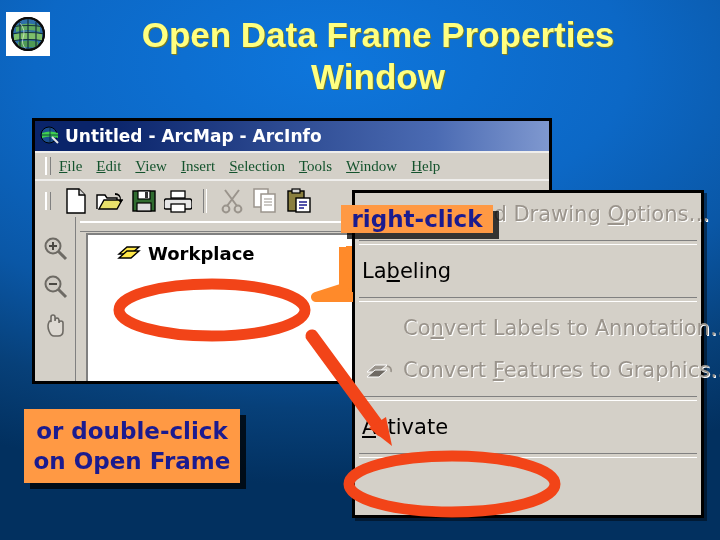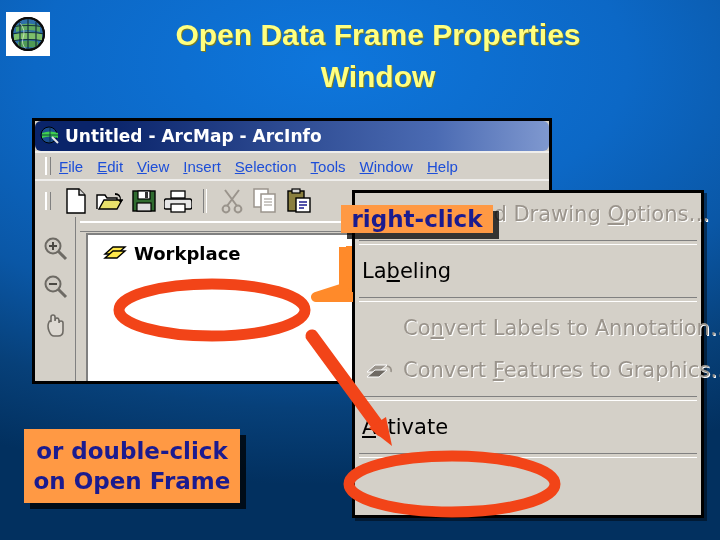--- a/index.html
+++ b/index.html
@@ -12,62 +12,61 @@
     position:relative;width:720px;height:540px;overflow:hidden;
     background:
       radial-gradient(ellipse 780px 420px at 46% 12%, #0e76dc 0%, #0c68c6 38%, #0a57a6 62%, #074079 82%, #02305f 100%);
   }
 
   
   #title-block{
     position:absolute;left:60px;top:14px;width:636px;
     text-align:center;
     color:#ffff80;
-    font-size:30px;line-height:42px;font-weight:bold;
+    font-size:35px;line-height:42px;font-weight:bold;
     letter-spacing:0px;
     text-shadow:1px 1px 0 #7a7a20;
   }
   #globe-icon{
     position:absolute;left:6px;top:12px;width:44px;height:44px;
     background:#ffffff;
   }
 
   
   #arcmap-window{
     position:absolute;left:32px;top:118px;width:520px;height:266px;
     background:#d4d0c8;
     border:3px solid #000000;
     box-sizing:border-box;
   }
   #arc-titlebar{
     height:30px;
     background:linear-gradient(to right,#0a246a 0%,#0a246a 14%,#4b6bb3 78%,#7f98cf 100%);
     display:flex;align-items:center;
     padding-left:4px;
-    border-radius:6px;
   }
   #arc-title-icon{width:22px;height:22px;flex:0 0 auto;}
   #arc-title-text{
     color:#ffffff;font-size:17px;font-weight:bold;
     margin-left:4px;white-space:nowrap;
     font-family:"DejaVu Sans", sans-serif;
   }
   #arc-menubar{
     height:26px;background:#d4d0c8;
     display:flex;align-items:center;
     border-top:2px solid #efeeec;
     padding-left:10px;
   }
   .mb-grip{
     width:3px;height:18px;border-left:2px solid #ffffff;border-right:1px solid #808080;
     margin-right:8px;
   }
   .menu-item{
-    font-size:15px;color:#1d4ed8;margin-right:14px;white-space:nowrap;
-    font-family:Liberation Sans, sans-serif;
+    font-size:15px;color:#14532d;margin-right:14px;white-space:nowrap;
+    font-family:Liberation Serif, serif;
   }
   .menu-item u{text-decoration:underline;}
 
   #arc-toolbar{
     height:40px;background:#d4d0c8;
     display:flex;align-items:center;
     border-top:2px solid #efeeec;
     padding-left:10px;
   }
   .tb-sep{width:2px;height:24px;border-left:1px solid #808080;border-right:1px solid #ffffff;margin:0 8px;}
@@ -86,21 +85,21 @@
   #left-toolbar .tb-btn{margin-bottom:8px;}
   #toc-area{
     flex:1;background:#d4d0c8;padding:6px 6px 6px 8px;box-sizing:border-box;
     position:relative;
   }
   #toc-inner{
     position:absolute;left:10px;top:16px;right:4px;bottom:0;
     background:#ffffff;border:2px solid #808080;border-right:none;border-bottom:none;
   }
   #toc-row{
-    display:flex;align-items:center;padding:6px 0 0 14px;
+    display:flex;align-items:center;padding:6px 0 0 28px;
   }
   #toc-label{
     font-size:18px;font-weight:bold;color:#000000;margin-left:6px;
     font-family:"DejaVu Sans", sans-serif;
   }
   #toc-grip{
     position:absolute;left:4px;top:4px;right:4px;height:8px;
     border-top:2px solid #ffffff;border-bottom:1px solid #808080;
   }
 
@@ -131,21 +130,21 @@
     font-family:"DejaVu Sans", sans-serif;
     box-shadow:6px 6px 0 rgba(0,0,0,0.75);
     display:flex;align-items:center;justify-content:center;
     text-align:center;
   }
   #callout-rightclick{
     left:341px;top:205px;width:152px;height:28px;
     font-size:23px;
   }
   #callout-doubleclick{
-    left:24px;top:429px;width:216px;height:74px;
+    left:24px;top:409px;width:216px;height:74px;
     font-size:23px;line-height:30px;
   }
 
   
   #overlay{position:absolute;left:0;top:0;width:720px;height:540px;pointer-events:none;}
 </style>
 </head>
 <body>
 
 <div id="slide">

